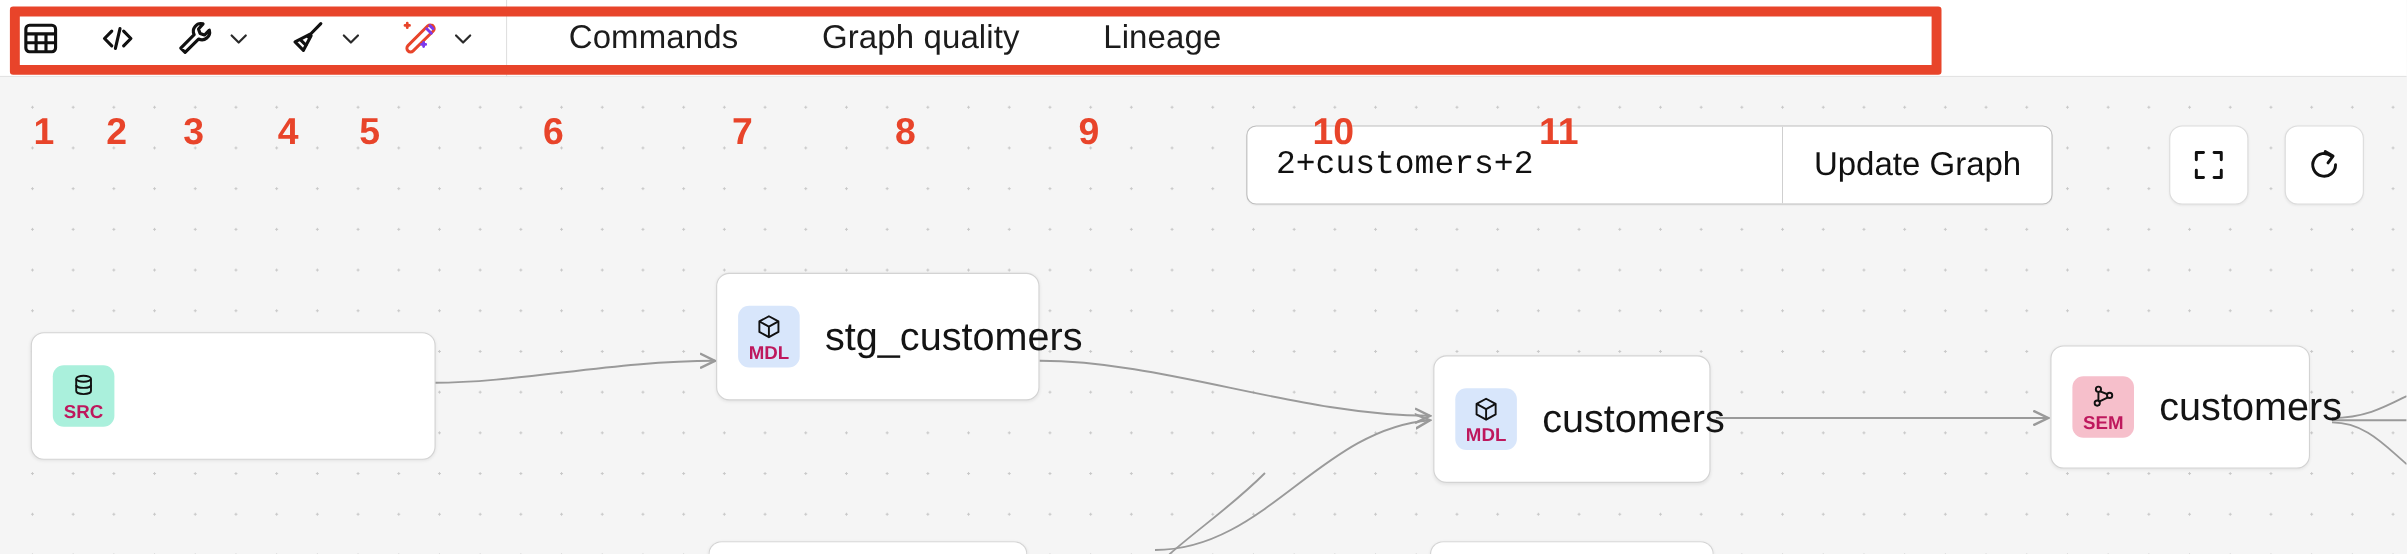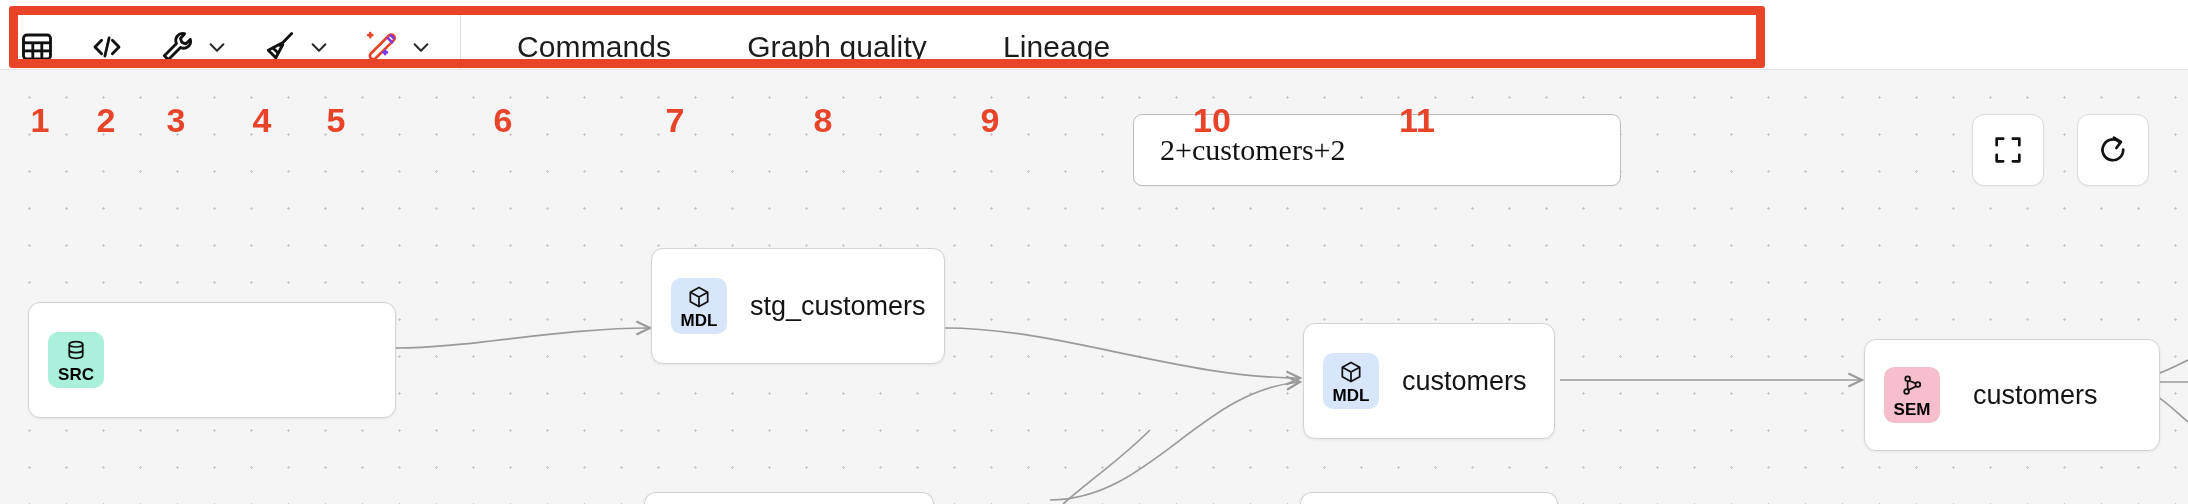--- a/index.html
+++ b/index.html
@@ -11,21 +11,21 @@
   }
   .app{position:relative;width:2188px;height:504px;}
 
   
   .toolbar-strip{
     position:absolute;left:0;top:0;width:2188px;height:70px;
     background:#ffffff;border-bottom:1px solid #e3e3e3;
     box-sizing:border-box;
   }
   .toolbar-inner{
-    position:absolute;left:14px;top:12px;height:70px;
+    position:absolute;left:14px;top:0;height:70px;
     display:flex;align-items:flex-start;
   }
   .tb-btn{
     height:70px;display:flex;align-items:center;justify-content:center;
     cursor:pointer;
   }
   .tb-icon{width:46px;display:flex;align-items:center;justify-content:center;}
   .tb-group{display:flex;align-items:center;}
   .chev{width:34px;display:flex;align-items:center;justify-content:center;}
   .tb-sep{
@@ -65,21 +65,21 @@
   
   .graph-controls{
     position:absolute;left:1133px;top:44px;
     display:flex;align-items:stretch;
     background:#fff;border:1px solid #bdbdbd;border-radius:9px;
     height:72px;box-sizing:border-box;
     box-shadow:0 1px 1px rgba(0,0,0,.04);
   }
   .graph-input{
     width:486px;border:none;outline:none;background:transparent;
-    font-family:Liberation Serif, serif;
+    font-family:Liberation Mono, monospace;
     font-size:30px;color:#111;padding:0 26px;box-sizing:border-box;
   }
   .graph-update{
     border:none;border-left:1px solid #cfcfcf;background:transparent;
     font-family:"Liberation Sans",sans-serif;
     font-size:30px;color:#111;padding:0 28px;cursor:pointer;
     border-radius:0 9px 9px 0;white-space:nowrap;
   }
   .icon-btn{
     position:absolute;top:44px;width:72px;height:72px;
@@ -97,25 +97,25 @@
     display:flex;align-items:center;
     box-shadow:0 1px 3px rgba(0,0,0,.07);
     box-sizing:border-box;cursor:pointer;
   }
   .badge{
     width:56px;height:56px;border-radius:10px;
     display:flex;flex-direction:column;align-items:center;justify-content:center;
     flex:0 0 auto;margin-left:19px;
   }
   .badge-txt{
-    font-size:17px;font-weight:600;color:#000000;line-height:1;margin-top:2px;
+    font-size:17px;font-weight:600;color:#be185d;line-height:1;margin-top:2px;
     font-family:"Liberation Sans",sans-serif;
   }
   .node-label{
-    font-size:27px;color:#141414;margin-left:23px;white-space:nowrap;
+    font-size:36px;color:#141414;margin-left:23px;white-space:nowrap;
     font-family:"Liberation Sans",sans-serif;
   }
   .edges{position:absolute;left:0;top:0;width:2188px;height:434px;pointer-events:none;}
 </style>
 </head>
 <body>
 
 <div class="app">
 
   <div class="toolbar-strip">
@@ -209,20 +209,21 @@
       <path d="M1050,430 C1150,430 1200,320 1300,312" fill="none" stroke="#9a9a9a" stroke-width="1.7" marker-end="url(#ah)"></path>
       <path d="M1560,310 C1680,310 1760,310 1862,310" fill="none" stroke="#9a9a9a" stroke-width="1.7" marker-end="url(#ah)"></path>
       <path d="M2120,310 C2150,310 2168,300 2188,290" fill="none" stroke="#9a9a9a" stroke-width="1.7"></path>
       <path d="M2120,312 C2150,312 2168,312 2188,312" fill="none" stroke="#9a9a9a" stroke-width="1.7"></path>
       <path d="M2120,314 C2150,314 2168,335 2188,352" fill="none" stroke="#9a9a9a" stroke-width="1.7"></path>
       <path d="M1063,434 C1090,410 1120,390 1150,360" fill="none" stroke="#9a9a9a" stroke-width="1.7"></path>
     </svg>
 
     <div class="graph-controls">
       <input class="graph-input" type="text" value="2+customers+2" style="">
+      <button class="graph-update">Update Graph</button>
     </div>
 
     <div class="icon-btn fit">
       <svg width="34" height="34" viewBox="0 0 24 24" fill="none" stroke="#111" stroke-width="1.9" stroke-linecap="round" stroke-linejoin="round">
         <polyline points="4,8.6 4,4 8.6,4"></polyline>
         <polyline points="15.4,4 20,4 20,8.6"></polyline>
         <polyline points="20,15.4 20,20 15.4,20"></polyline>
         <polyline points="8.6,20 4,20 4,15.4"></polyline>
       </svg>
     </div>
@@ -260,21 +261,21 @@
       <div class="badge" style="background:#d8e6fb;">
         <svg width="26" height="26" viewBox="0 0 24 24" fill="none" stroke="#111" stroke-width="1.6" stroke-linejoin="round">
           <path d="M12 3.2 20 7.6v8.8L12 20.8 4 16.4V7.6z"></path>
           <path d="M4 7.6 12 12l8-4.4M12 12v8.8"></path>
         </svg>
         <span class="badge-txt">MDL</span>
       </div>
       <span class="node-label">customers</span>
     </div>
 
-    <div class="node" style="left:1864px;top:269px;width:296px;height:112px;gap:10px;">
+    <div class="node" style="left:1864px;top:244px;width:236px;height:112px;">
       <div class="badge" style="background:#f6bfcb;">
         <svg width="26" height="26" viewBox="0 0 24 24" fill="none" stroke="#111" stroke-width="1.6">
           <circle cx="8" cy="5.4" r="2.2"></circle>
           <circle cx="17.4" cy="10.6" r="2.2"></circle>
           <circle cx="7" cy="17" r="2.2"></circle>
           <path d="M9.4 7.2 15.6 9.6M8 7.6v7.2M9 15.6l7-3.4"></path>
         </svg>
         <span class="badge-txt">SEM</span>
       </div>
       <span class="node-label">customers</span>

